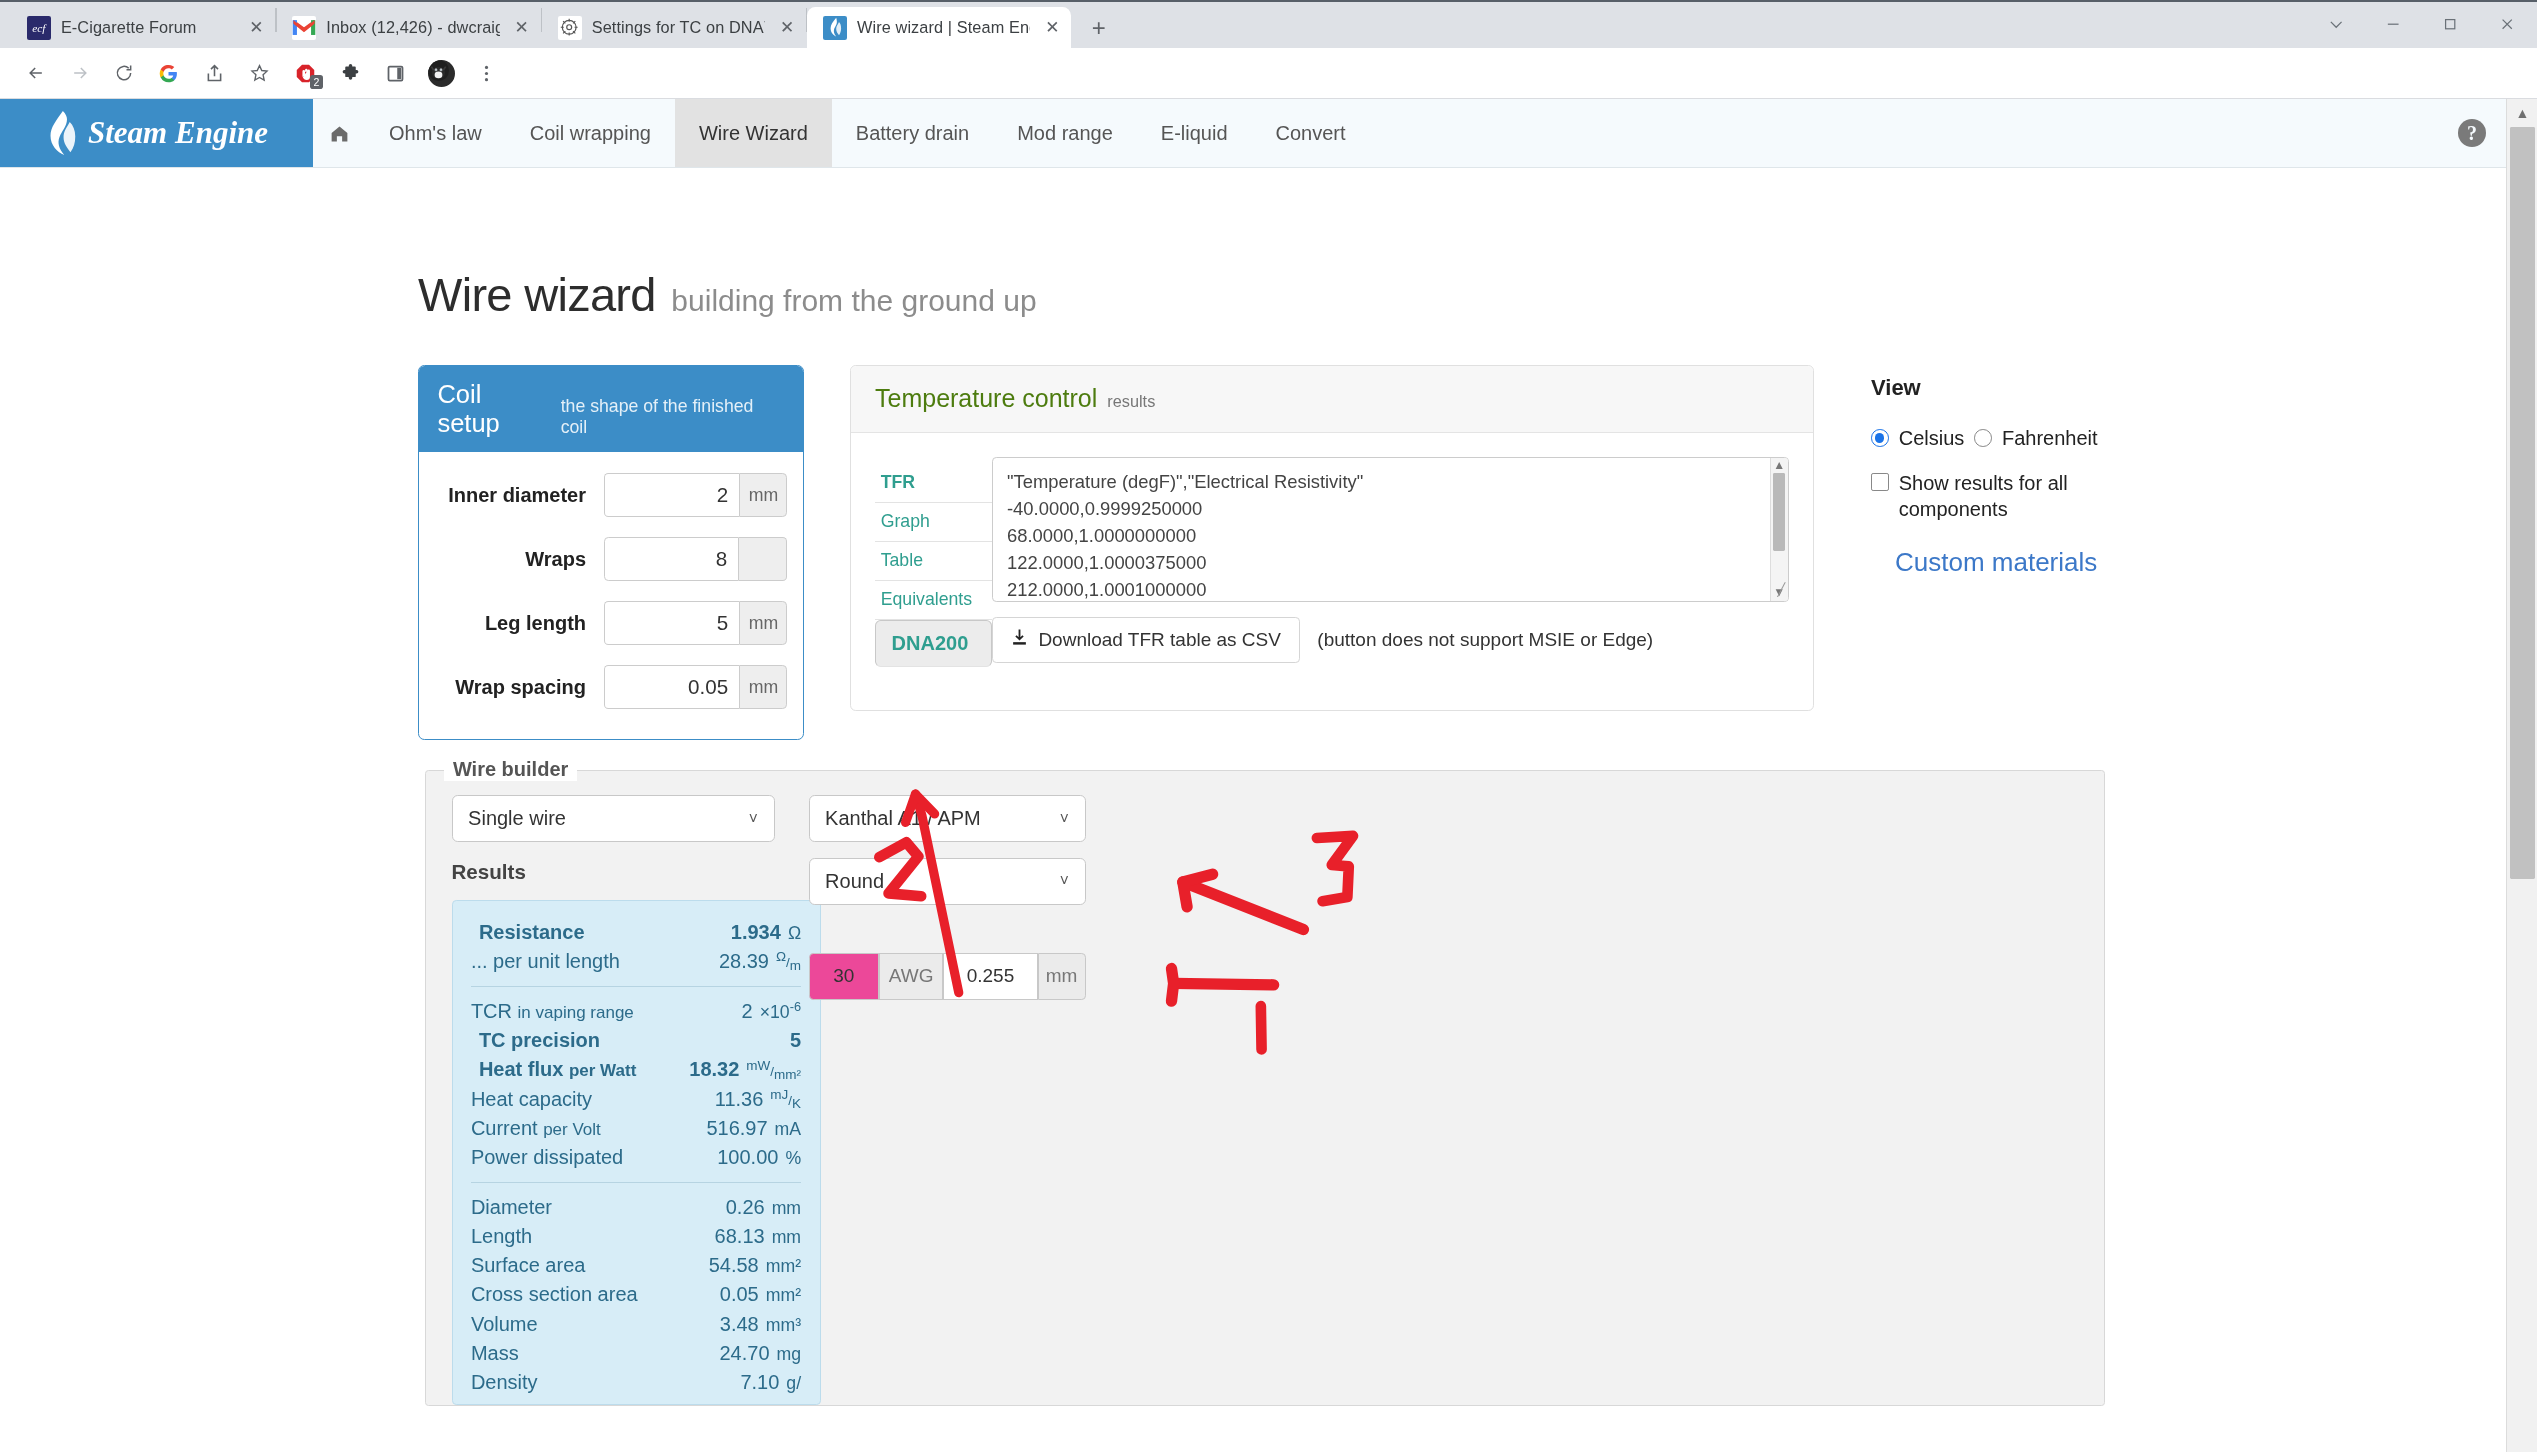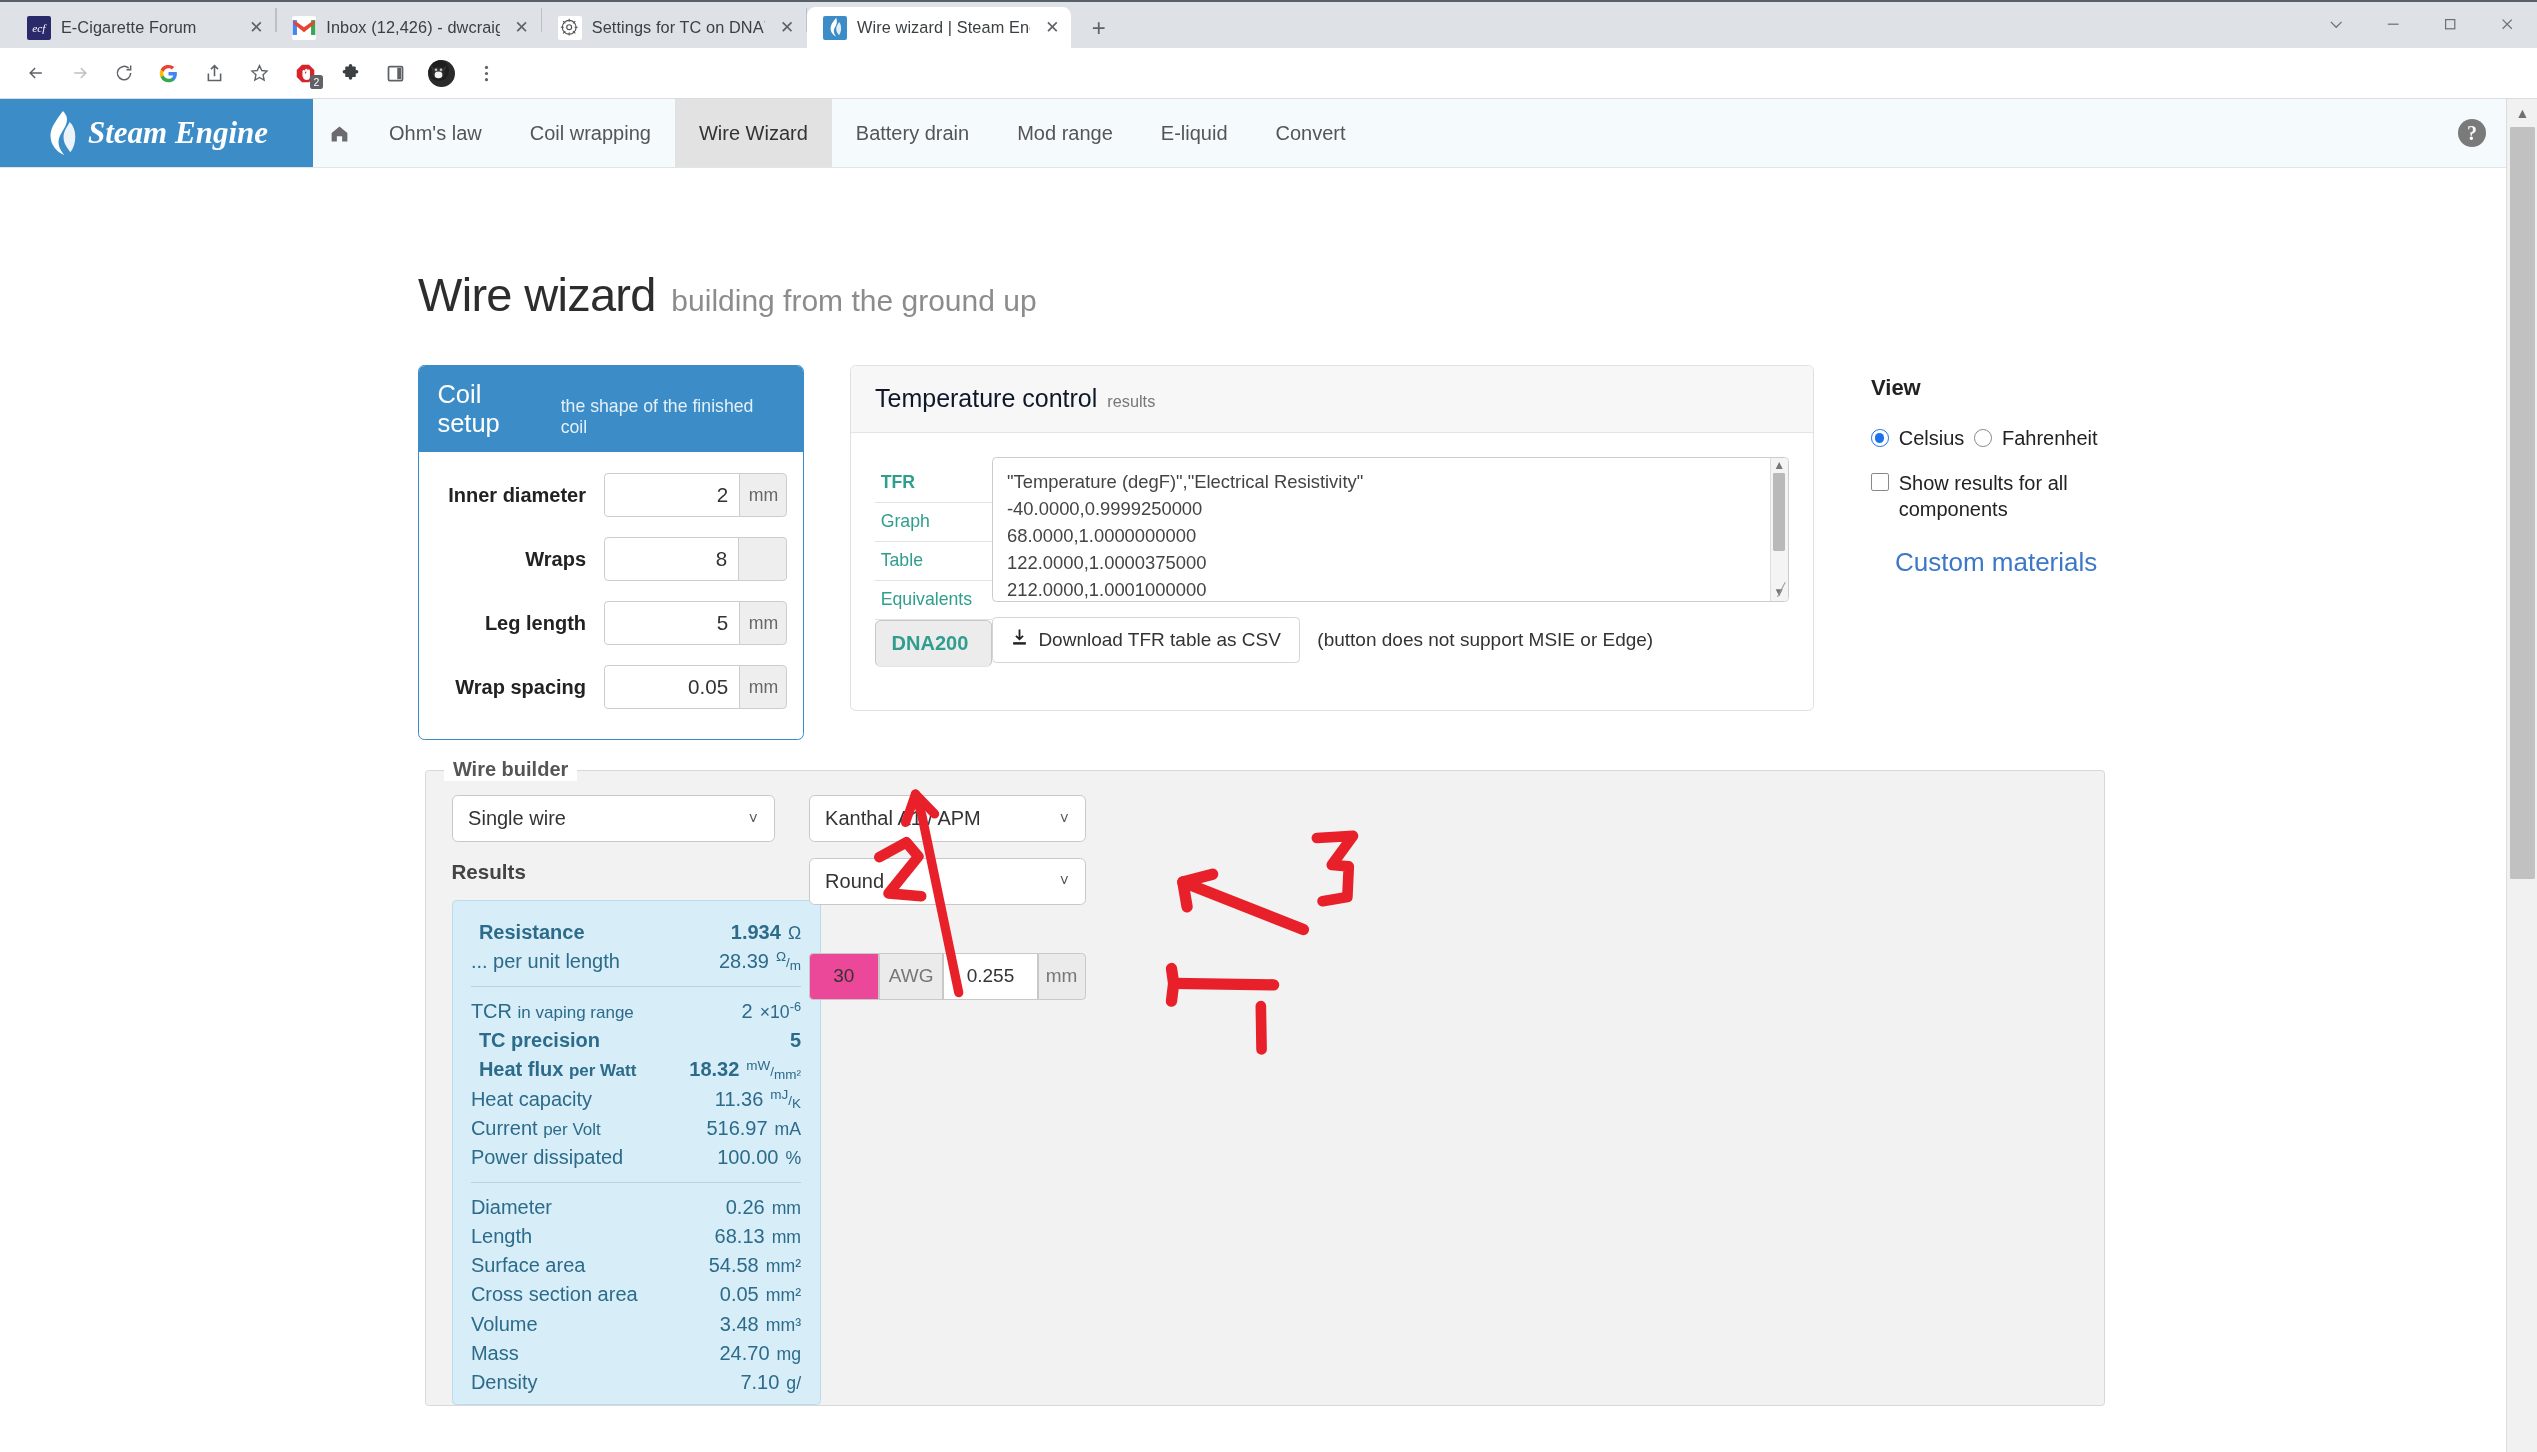--- a/index.html
+++ b/index.html
@@ -147,21 +147,21 @@
   .input-group.nounit .iunit { background:#eee; border-left:none; }
 
   
   .panel-tc {
     width: 964px; margin-left: 46px; border: 0.7px solid #e0e0e0; border-radius: 5.7px; background:#fff;
   }
   .panel-tc .tchead {
     background: #f7f7f7; border-bottom: 0.7px solid #e4e4e4; padding: 18.4px 24px;
     display: flex; align-items: baseline; gap: 10px; border-radius: 5.7px 5.7px 0 0;
   }
-  .tchead .t { font-size: 25px; color: #0f172a; }
+  .tchead .t { font-size: 25px; color: #4d7c0f; }
   .tchead .s { font-size: 16.3px; color: #777; }
   .tcbody { padding: 24px 24px 28px 24px; display: flex; gap: 0; }
   .tctabs { width: 117px; padding-top: 7px; }
   .tctab {
     font-size: 17.7px; color: #2f9e8f; padding: 8.5px 5.7px; border-bottom: 1.4px solid #e3e3e3;
   }
   .tctab.sel { background: #ececec; font-weight: bold; color: #2f9e8f; border-bottom: 1.4px solid #e3e3e3; }
   .tcright { flex: 1; }
   .csvbox {
     height: 145px; border: 0.7px solid #ccc; border-radius: 4.3px; background: #fff;

